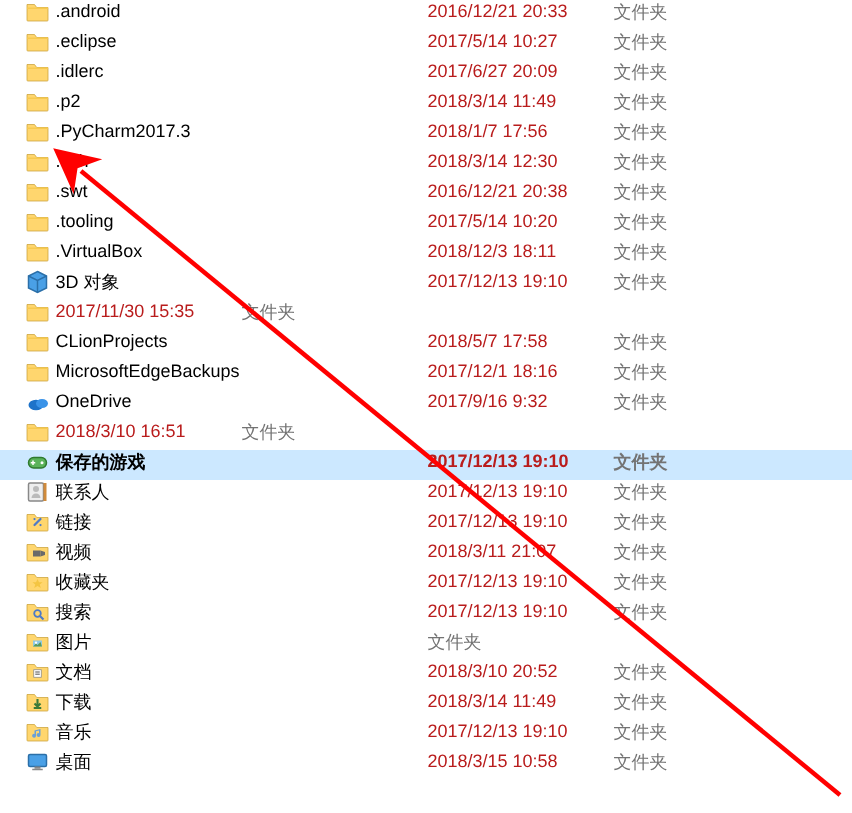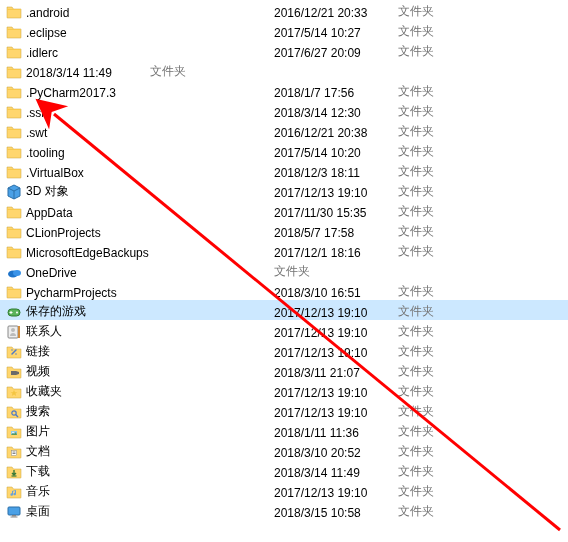--- a/index.html
+++ b/index.html
@@ -9,36 +9,36 @@
     color: #000;
     background: #fff;
     width: 568px;
     height: 542px;
     overflow: hidden;
     position: relative;
   }
   .file-list { width: 100%; }
   .row {
     display: flex;
-    align-items: flex-end;
+    align-items: flex-start;
     height: 20px;
-    padding-left: 6px;
+    padding-left: 17px;
     white-space: nowrap;
     position: relative;
   }
-  .row.selected { background: #cce8ff; }
+  .row.selected { background: #cce8ff; font-weight: bold; }
   .icon {
     width: 16px; height: 16px;
     margin-right: 4px;
     flex: 0 0 16px;
     display: inline-flex;
     align-items: center; justify-content: center;
   }
   .col-name { width: 248px; overflow: hidden; text-overflow: ellipsis; }
-  .col-date { width: 124px; color: #000000; }
+  .col-date { width: 124px; color: #b91c1c; }
   .col-type { width: 80px; color: #737373; }
   svg { display: block; }
 
   
   .annot { position: absolute; top: 0; left: 0; pointer-events: none; }
 </style>
 </head>
 <body>
 
 <div class="file-list" id="list">
@@ -75,20 +75,21 @@
       <span class="col-date">2017/6/27 20:09</span>
       <span class="col-type">文件夹</span>
     </div>
     <div class="row">
       <span class="icon">
         <svg width="16" height="16">
           <path d="M1 3h5l1.5 2H15v8.5a.5.5 0 0 1-.5.5h-13A.5.5 0 0 1 1 13.5V3z" fill="#ffd66e" stroke="#caa23a" stroke-width=".5"></path>
           <path d="M1 5h14v1H1z" fill="#f7c94f"></path>
         </svg>
       </span>
+      <span class="col-name">.p2</span>
       <span class="col-date">2018/3/14 11:49</span>
       <span class="col-type">文件夹</span>
     </div>
     <div class="row">
       <span class="icon">
         <svg width="16" height="16">
           <path d="M1 3h5l1.5 2H15v8.5a.5.5 0 0 1-.5.5h-13A.5.5 0 0 1 1 13.5V3z" fill="#ffd66e" stroke="#caa23a" stroke-width=".5"></path>
           <path d="M1 5h14v1H1z" fill="#f7c94f"></path>
         </svg>
       </span>
@@ -152,21 +153,20 @@
       <span class="col-date">2017/12/13 19:10</span>
       <span class="col-type">文件夹</span>
     </div>
     <div class="row">
       <span class="icon">
         <svg width="16" height="16">
           <path d="M1 3h5l1.5 2H15v8.5a.5.5 0 0 1-.5.5h-13A.5.5 0 0 1 1 13.5V3z" fill="#ffd66e" stroke="#caa23a" stroke-width=".5"></path>
           <path d="M1 5h14v1H1z" fill="#f7c94f"></path>
         </svg>
       </span>
-      <span class="col-name">AppData</span>
       <span class="col-date">2017/11/30 15:35</span>
       <span class="col-type">文件夹</span>
     </div>
     <div class="row">
       <span class="icon">
         <svg width="16" height="16">
           <path d="M1 3h5l1.5 2H15v8.5a.5.5 0 0 1-.5.5h-13A.5.5 0 0 1 1 13.5V3z" fill="#ffd66e" stroke="#caa23a" stroke-width=".5"></path>
           <path d="M1 5h14v1H1z" fill="#f7c94f"></path>
         </svg>
       </span>
@@ -186,30 +186,30 @@
       <span class="col-type">文件夹</span>
     </div>
     <div class="row">
       <span class="icon">
         <svg width="16" height="16">
           <ellipse cx="7" cy="10" rx="5" ry="3.5" fill="#1e73c9"></ellipse>
           <ellipse cx="11" cy="9" rx="4" ry="3" fill="#3a93e8"></ellipse>
         </svg>
       </span>
       <span class="col-name">OneDrive</span>
-      <span class="col-type">文件夹</span>
-    </div>
-    <div class="row">
-      <span class="icon">
-        <svg width="16" height="16">
-          <path d="M1 3h5l1.5 2H15v8.5a.5.5 0 0 1-.5.5h-13A.5.5 0 0 1 1 13.5V3z" fill="#ffd66e" stroke="#caa23a" stroke-width=".5"></path>
-          <path d="M1 5h14v1H1z" fill="#f7c94f"></path>
-        </svg>
-      </span>
-      <span class="col-name">PycharmProjects</span>
+      <span class="col-date">2017/9/16 9:32</span>
+      <span class="col-type">文件夹</span>
+    </div>
+    <div class="row">
+      <span class="icon">
+        <svg width="16" height="16">
+          <path d="M1 3h5l1.5 2H15v8.5a.5.5 0 0 1-.5.5h-13A.5.5 0 0 1 1 13.5V3z" fill="#ffd66e" stroke="#caa23a" stroke-width=".5"></path>
+          <path d="M1 5h14v1H1z" fill="#f7c94f"></path>
+        </svg>
+      </span>
       <span class="col-date">2018/3/10 16:51</span>
       <span class="col-type">文件夹</span>
     </div>
     <div class="row selected">
       <span class="icon">
         <svg width="16" height="16">
           <rect x="2" y="5" width="12" height="7" rx="3.5" fill="#5bb35b" stroke="#2f7a2f"></rect>
           <circle cx="11" cy="8.5" r="1" fill="#fff"></circle>
           <path d="M5 7v3M3.5 8.5h3" stroke="#fff" stroke-width="1"></path>
         </svg>
@@ -280,21 +280,20 @@
     <div class="row">
       <span class="icon">
         <svg width="16" height="16">
           <path d="M1 3h5l1.5 2H15v8.5a.5.5 0 0 1-.5.5h-13A.5.5 0 0 1 1 13.5V3z" fill="#ffd66e" stroke="#caa23a" stroke-width=".5"></path>
           <rect x="5" y="7" width="6" height="4" fill="#8fc9e8"></rect>
           <circle cx="7" cy="8.5" r=".8" fill="#fff"></circle>
           <path d="M5 11l2-2 1 1 2-2 1 3" fill="#5a9a5a"></path>
         </svg>
       </span>
       <span class="col-name">图片</span>
-      <span class="col-date">2018/1/11 11:36</span>
       <span class="col-type">文件夹</span>
     </div>
     <div class="row">
       <span class="icon">
         <svg width="16" height="16">
           <path d="M1 3h5l1.5 2H15v8.5a.5.5 0 0 1-.5.5h-13A.5.5 0 0 1 1 13.5V3z" fill="#ffd66e" stroke="#caa23a" stroke-width=".5"></path>
           <rect x="5.5" y="6.5" width="5" height="5" fill="#fff" stroke="#888" stroke-width=".5"></rect>
           <line x1="6.5" y1="8" x2="9.5" y2="8" stroke="#888"></line>
           <line x1="6.5" y1="9.5" x2="9.5" y2="9.5" stroke="#888"></line>
         </svg>

